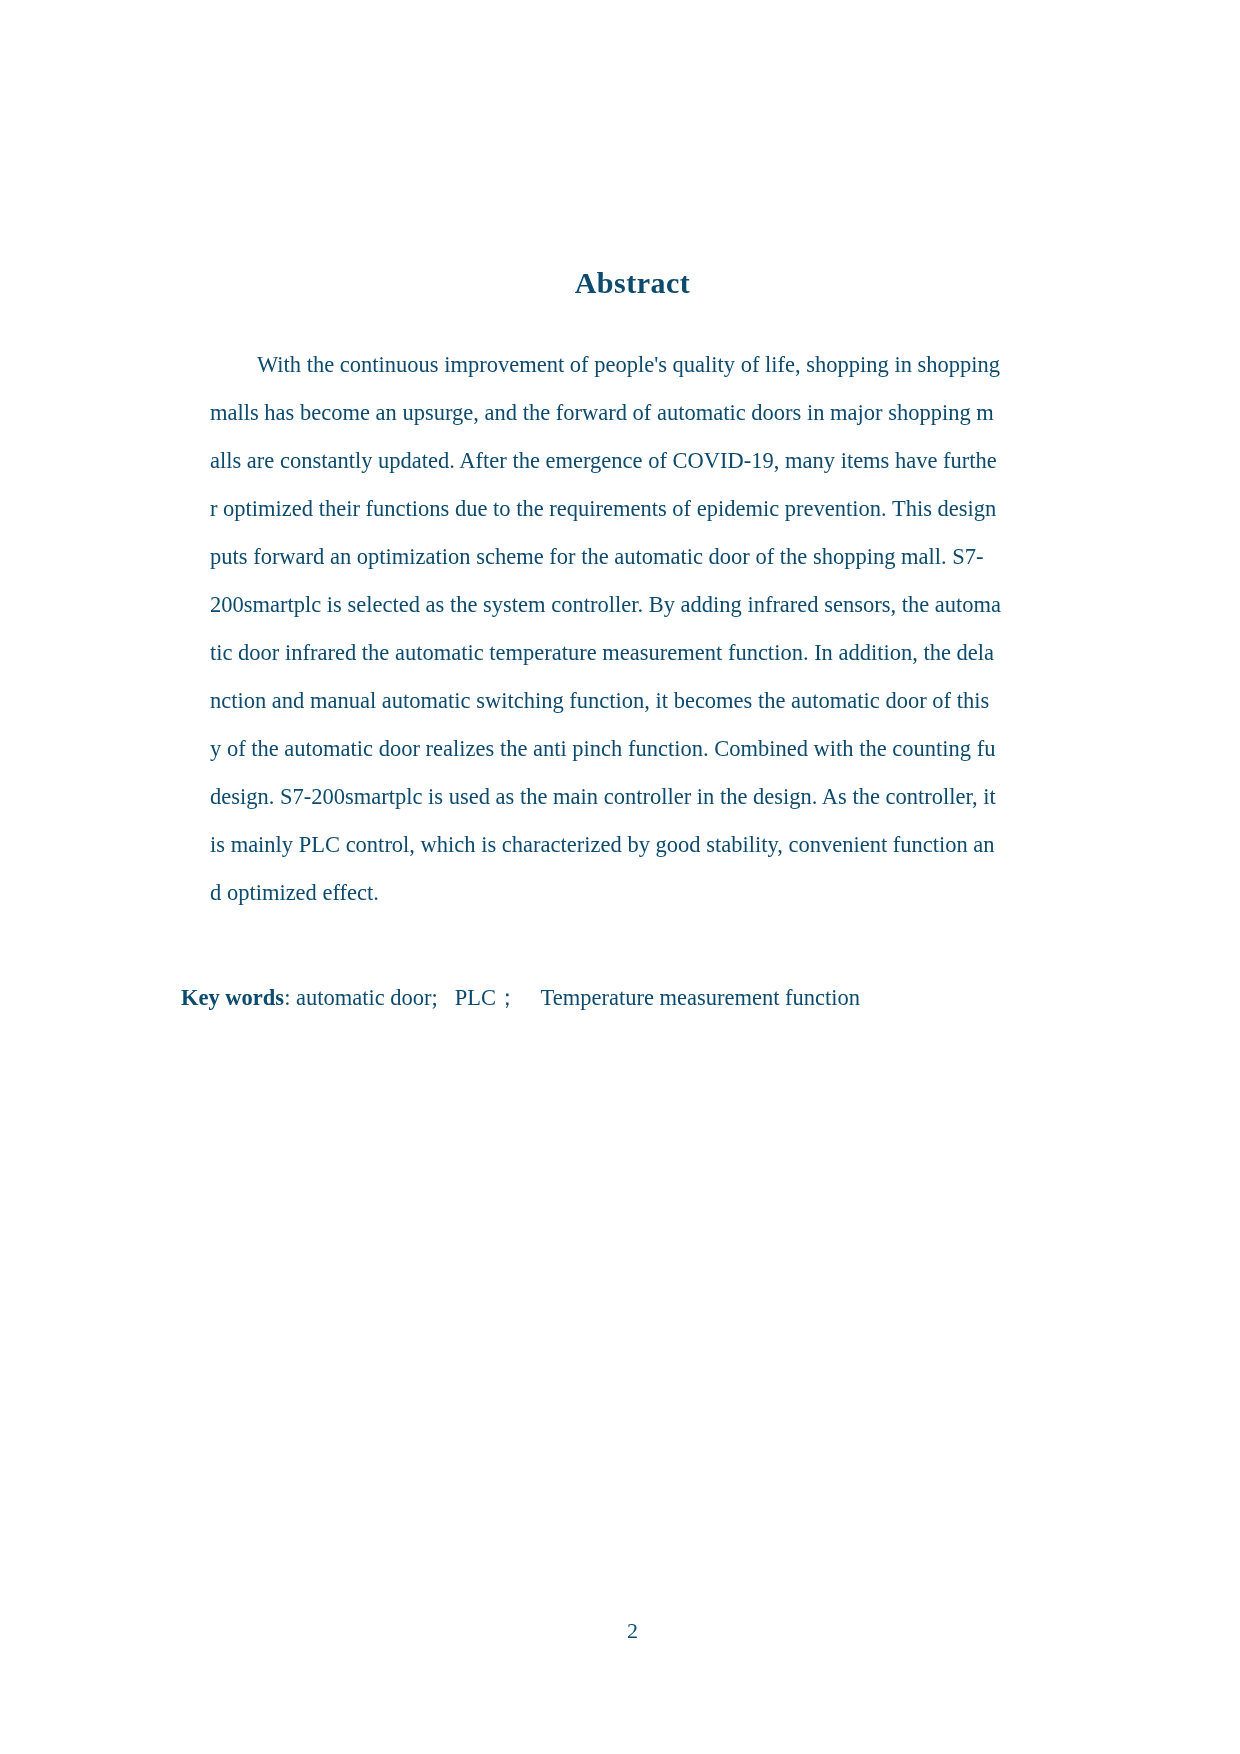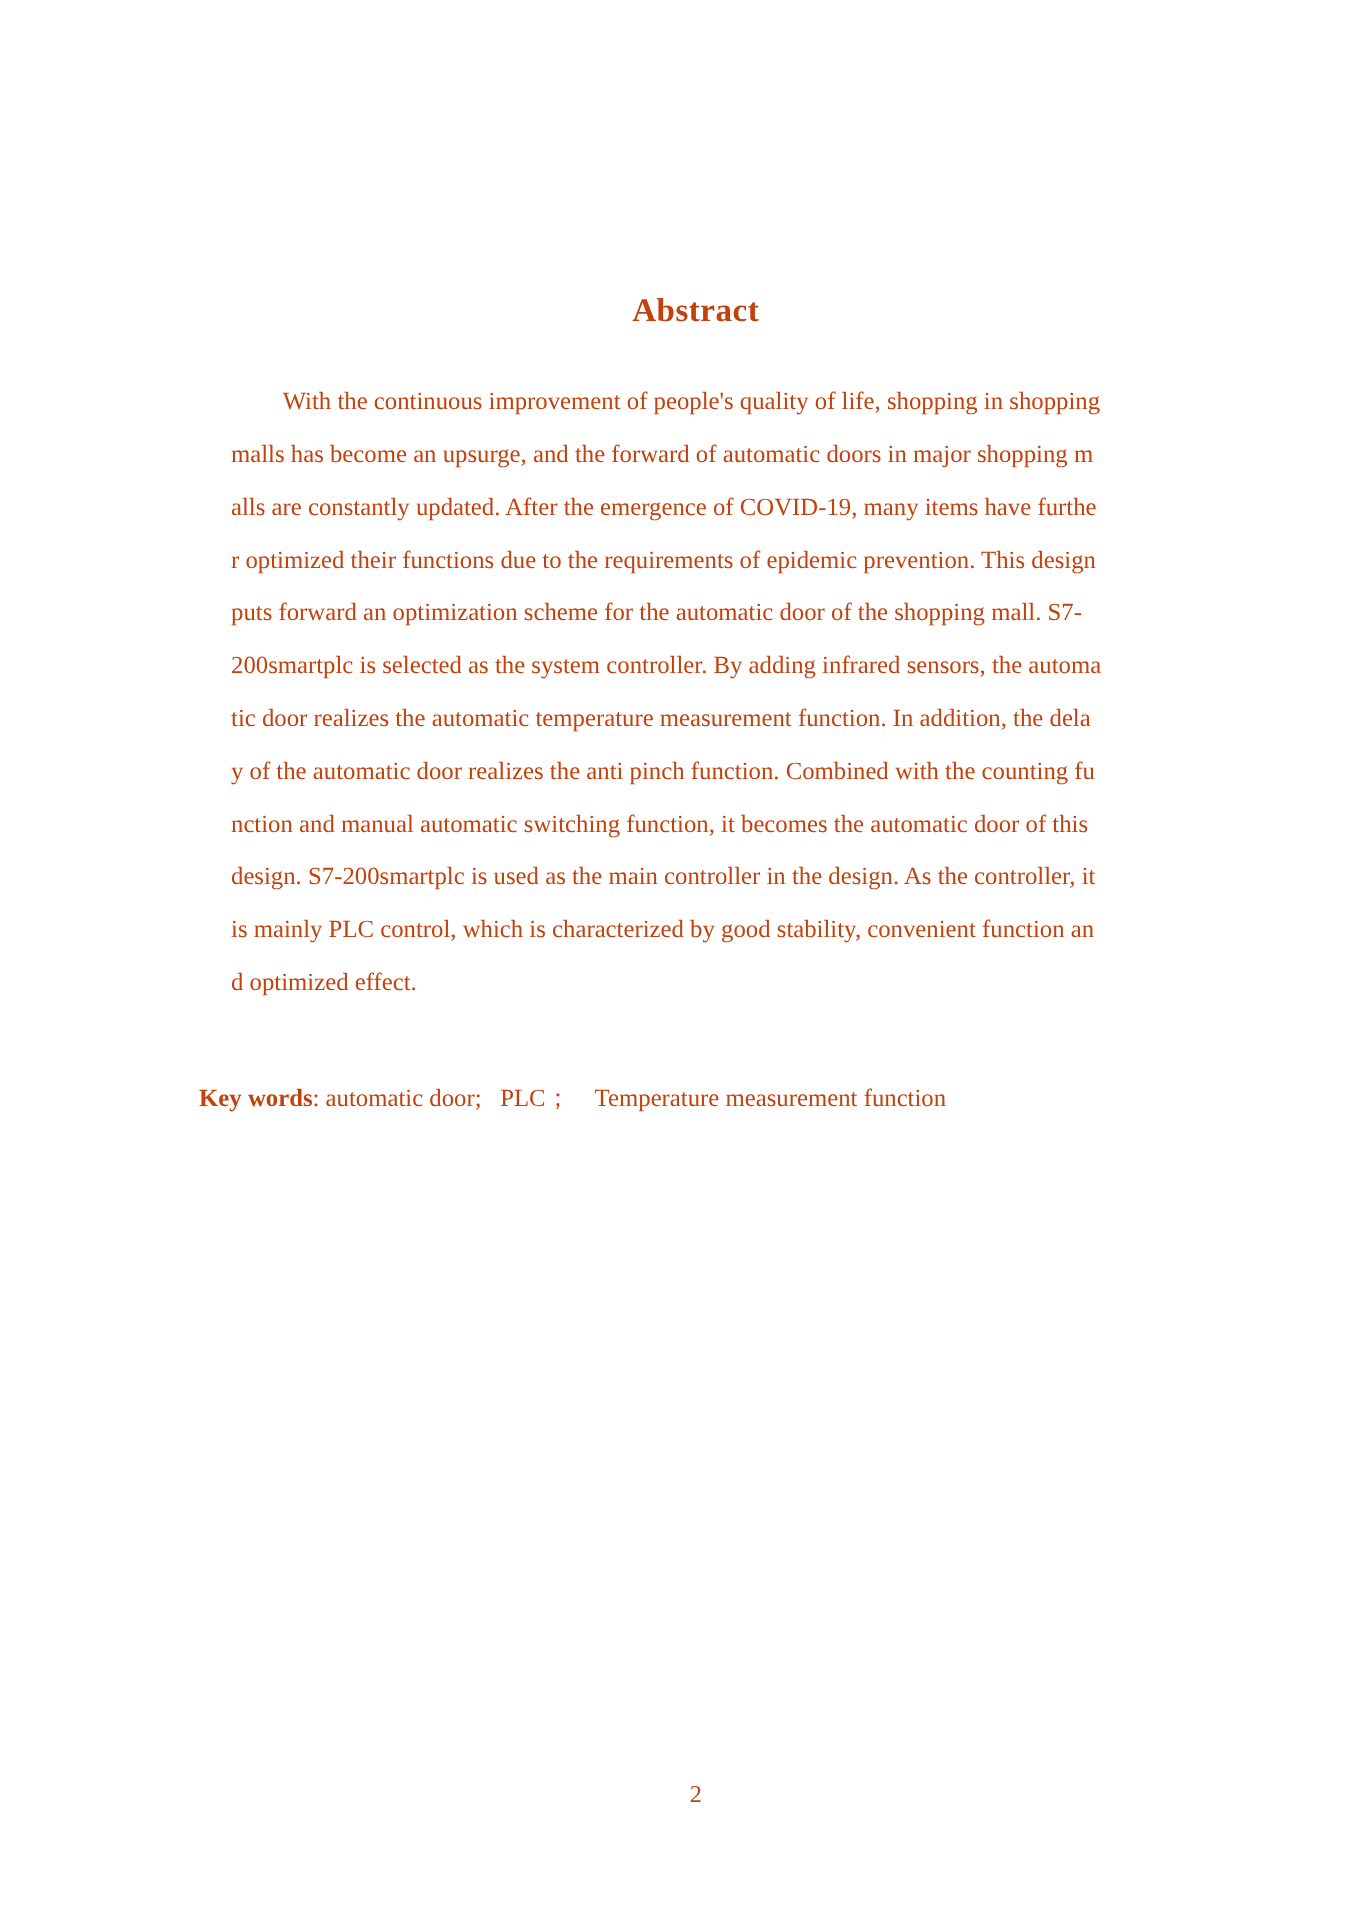--- a/index.html
+++ b/index.html
@@ -5,21 +5,21 @@
   html, body {
     margin: 0;
     padding: 0;
     background: #ffffff;
   }
   .page {
     position: relative;
     width: 1240px;
     height: 1754px;
     background: #ffffff;
-    color: #c2410c;
+    color: #0c4a6e;
     font-family: "Liberation Serif", "DejaVu Serif", serif;
     overflow: hidden;
   }
   .doc-title {
     position: absolute;
     top: 243px;
     left: 194px;
     width: 877px;
     text-align: center;
     font-size: 30px;
@@ -72,23 +72,23 @@
 
   <h1 class="doc-title">Abstract</h1>
 
   <div class="body-text">
       <div class="line">With the continuous improvement of people's quality of life, shopping in shopping</div>
       <div class="line">malls has become an upsurge, and the forward of automatic doors in major shopping m</div>
       <div class="line">alls are constantly updated. After the emergence of COVID-19, many items have furthe</div>
       <div class="line">r optimized their functions due to the requirements of epidemic prevention. This design</div>
       <div class="line">puts forward an optimization scheme for the automatic door of the shopping mall. S7-</div>
       <div class="line">200smartplc is selected as the system controller. By adding infrared sensors, the automa</div>
-      <div class="line">tic door realizes the automatic temperature measurement function. In addition, the dela</div>
+      <div class="line">tic door infrared the automatic temperature measurement function. In addition, the dela</div>
+      <div class="line">nction and manual automatic switching function, it becomes the automatic door of this</div>
       <div class="line">y of the automatic door realizes the anti pinch function. Combined with the counting fu</div>
-      <div class="line">nction and manual automatic switching function, it becomes the automatic door of this</div>
       <div class="line">design. S7-200smartplc is used as the main controller in the design. As the controller, it</div>
       <div class="line">is mainly PLC control, which is characterized by good stability, convenient function an</div>
       <div class="line">d optimized effect.</div>
     </div>
 
   <div class="keywords-line"><span class="kw-label">Key words</span><span>: automatic door;   PLC；    Temperature measurement function</span></div>
 
   <div class="page-number">2</div>
 
 </div>

